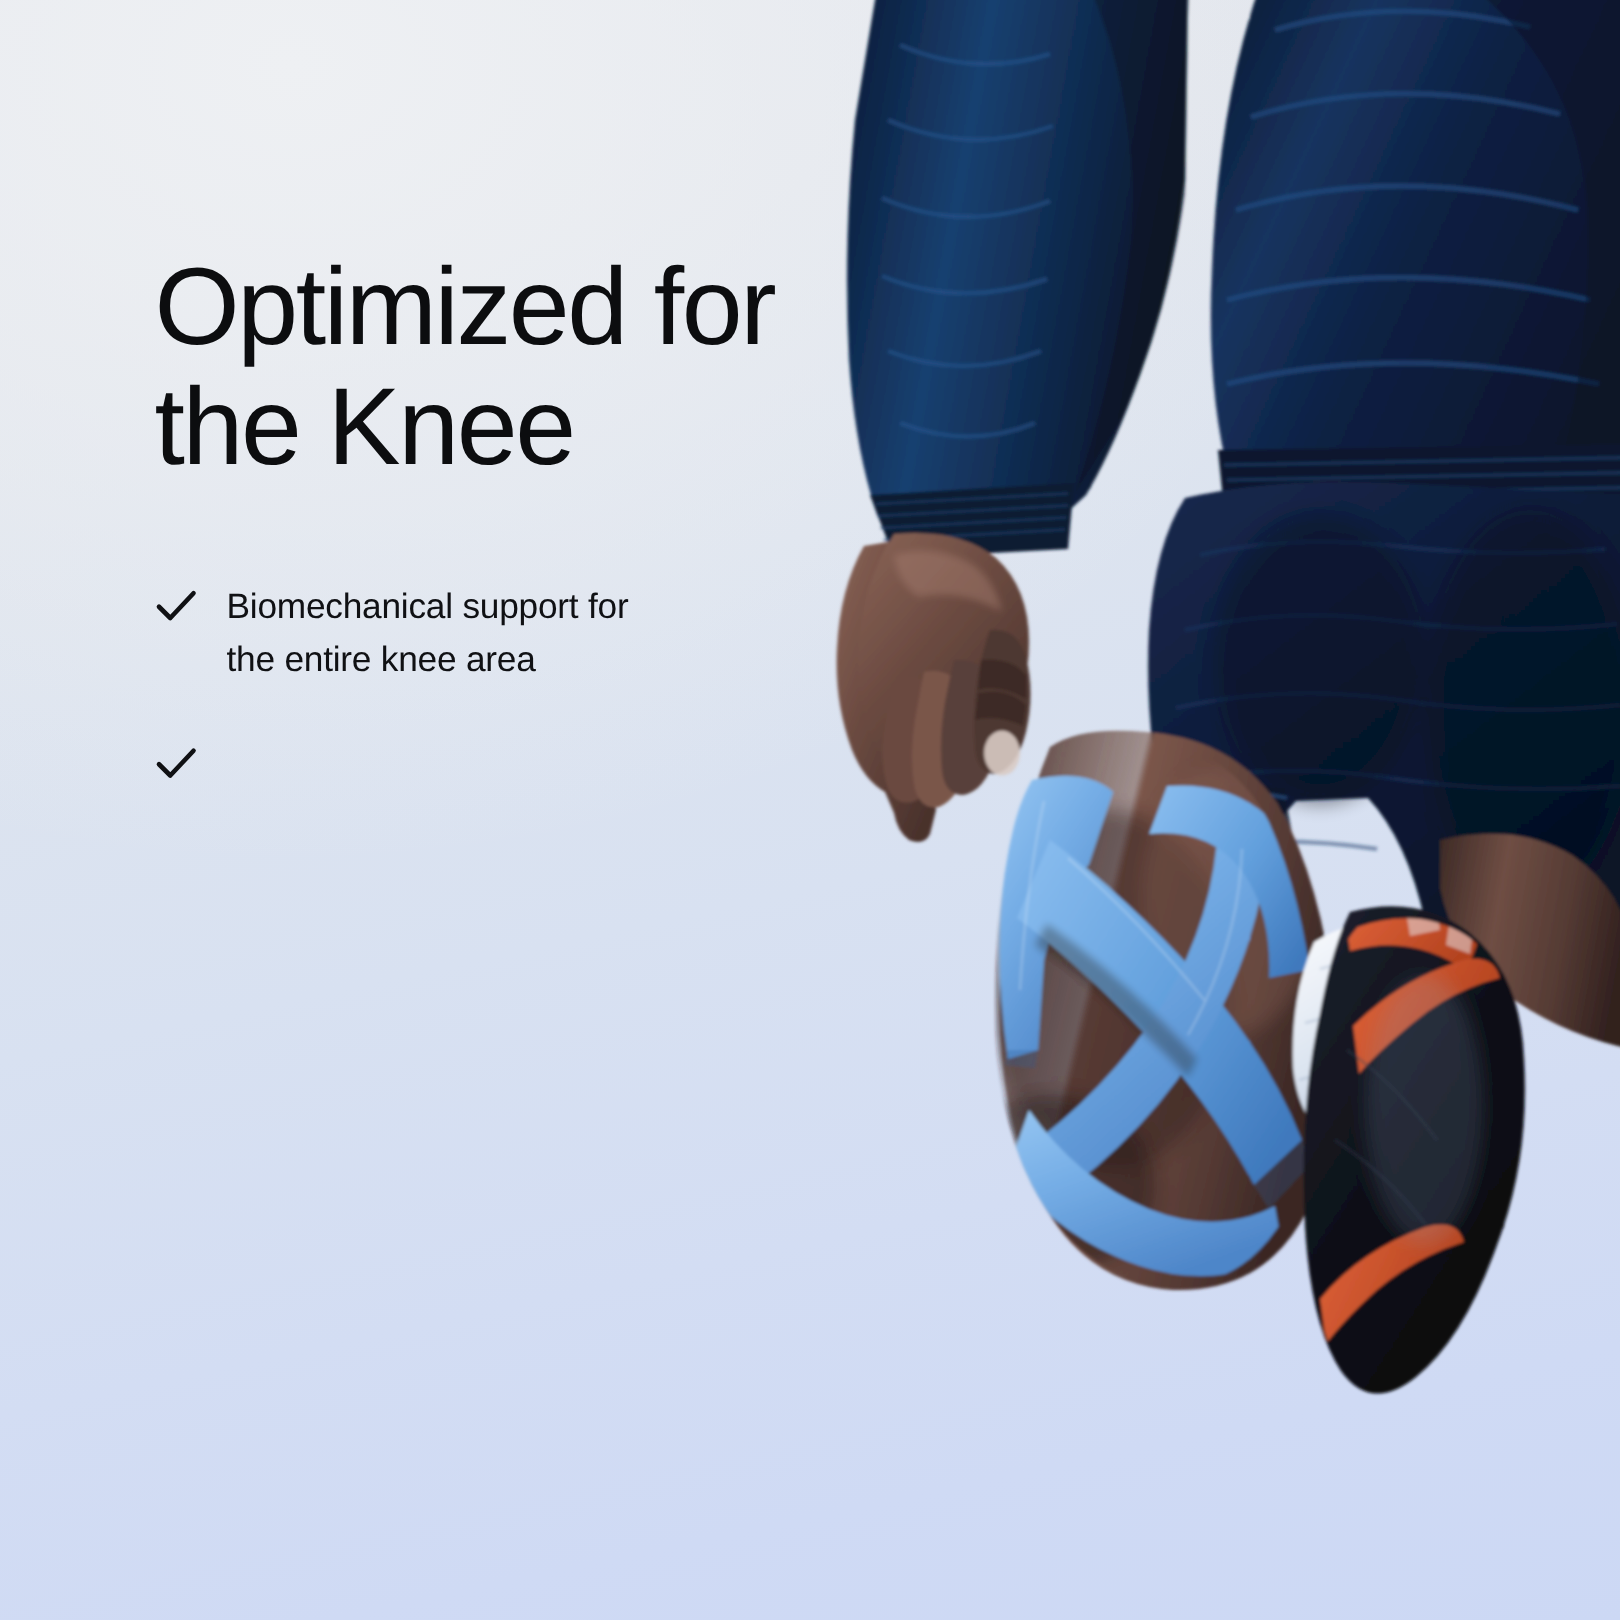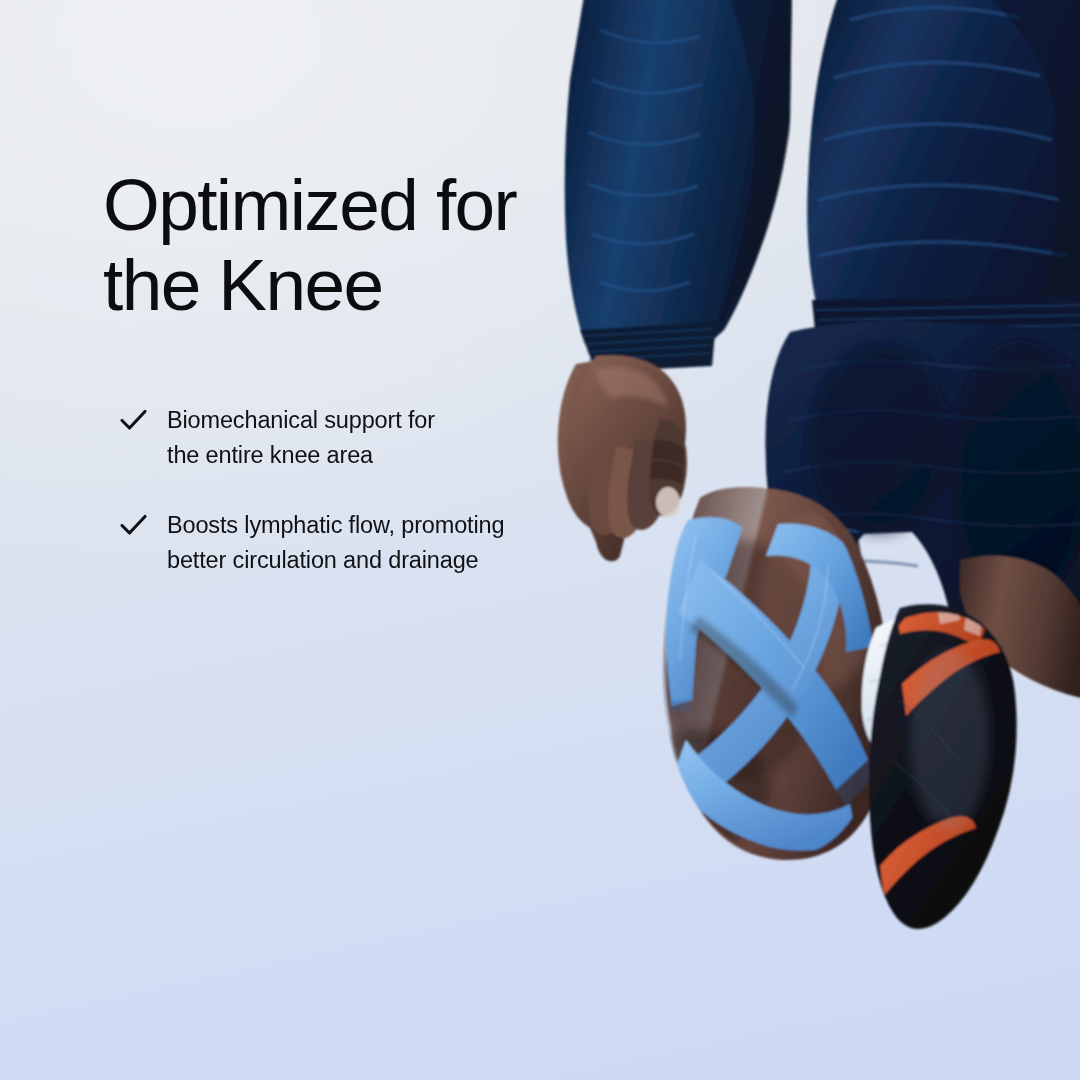--- a/index.html
+++ b/index.html
@@ -59,21 +59,21 @@
     color: #0c0d0f;
     white-space: pre-line;
   }
 
   .benefits {
     position: absolute;
     top: 387px;
     left: 0;
     width: 470px;
     list-style: none;
-    margin: 16px;
+    margin: 0;
     padding: 0;
   }
   .benefit {
     display: flex;
     align-items: flex-start;
     margin-bottom: 36px;
   }
   .benefit:last-child { margin-bottom: 0; }
 
   .check-icon {
@@ -388,21 +388,19 @@
         <span class="benefit-text">Biomechanical support for
 the entire knee area</span>
       </li>
 
       <li class="benefit">
         <span class="check-icon">
           <svg width="30" height="27" viewBox="0 0 30 27" xmlns="http://www.w3.org/2000/svg">
             <path d="M3 13.5 L10.5 21 L26 4.5" fill="none" stroke="#101114" stroke-width="3.1" stroke-linecap="round" stroke-linejoin="round"></path>
           </svg>
         </span>
-        <span class="benefit-text">Boosts lymphatic flow, promoting
-better circulation and drainage</span>
       </li>
 
 
     </ul>
   </div>
 
 </div>
 
 </body></html>

